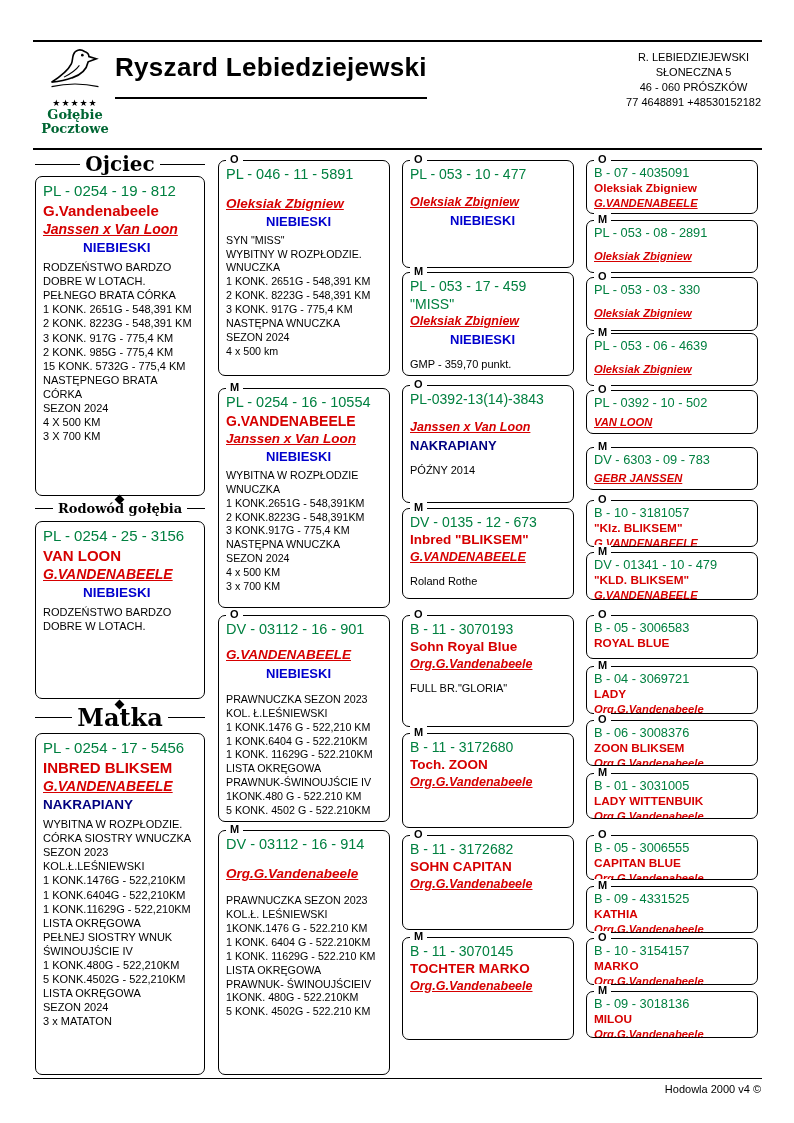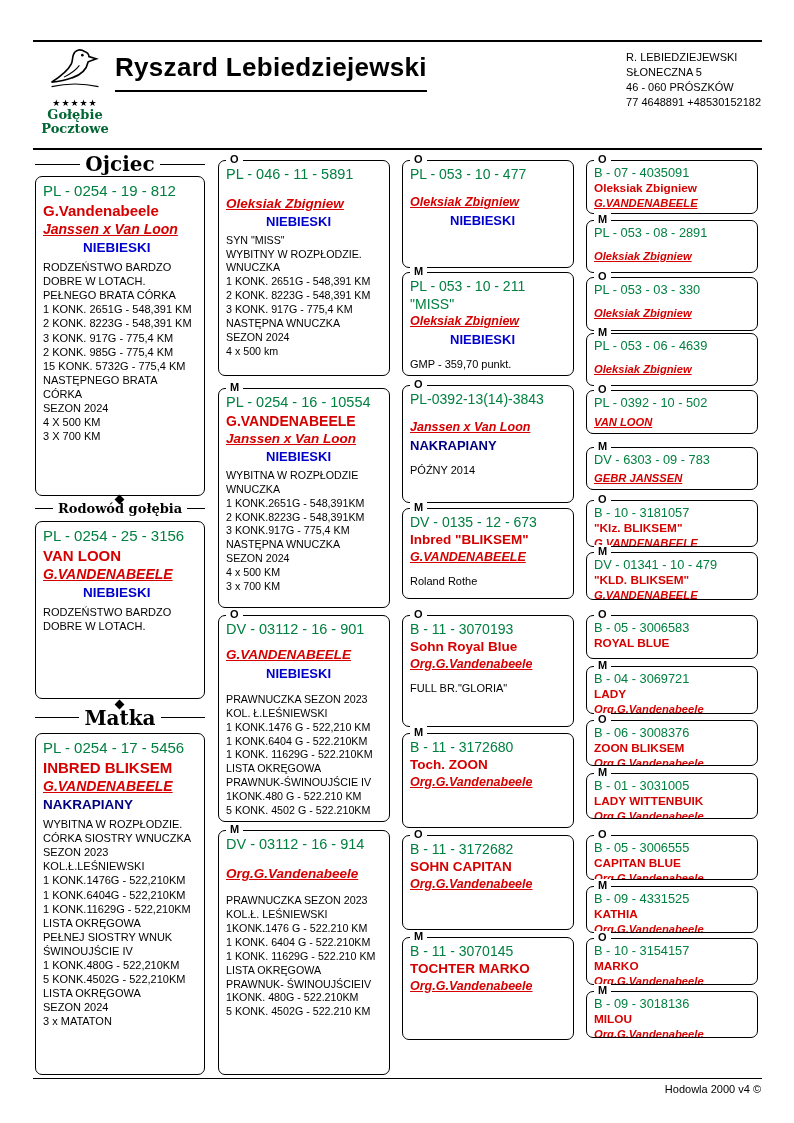--- a/index.html
+++ b/index.html
@@ -13,31 +13,31 @@
   #rule-bottom { top:1078px; border-top-width:1.5px; }
 
   
   .logo { position:absolute; left:36px; top:46px; width:78px; text-align:center; }
   .logo svg { display:block; margin:0 auto; }
   .stars { font-size:9px; letter-spacing:1px; color:#000; line-height:1; margin-top:1px; }
   .logo-name { font-family:"DejaVu Serif", serif; font-weight:bold; font-size:13px;
                line-height:1.1; color:var(--logo-green,#006633); }
   .title-wrap { position:absolute; left:115px; top:52px; }
   .title { font-size:26px; font-weight:bold; color:#000;
-           border-bottom:2.5px solid #000; padding-bottom:8px; letter-spacing:.3px; }
-  .address { position:absolute; right:33px; top:50px; text-align:left;
+           border-bottom:2.5px solid #000; padding-bottom:15px; letter-spacing:.3px; }
+  .address { position:absolute; right:33px; top:50px; text-align:center;
              font-size:11px; line-height:1.35; color:#000; }
 
   
   .sec-head { position:absolute; display:flex; align-items:center; gap:5px;
               font-family:"DejaVu Serif", serif; font-weight:bold; color:#000; }
   .sec-head .hline { flex:1; border-top:1.8px solid #000; }
   #head-father  { left:35px; width:170px; top:152px; height:24px; font-size:20px; }
   #head-pedigree{ left:35px; width:170px; top:500px; height:16px; font-size:13px; }
-  #head-mother  { left:35px; width:170px; top:705px; height:25px; font-size:20px; }
+  #head-mother  { left:35px; width:170px; top:705px; height:25px; font-size:24px; }
 
   .diamond { position:absolute; width:7px; height:7px; background:#000;
              transform:rotate(45deg); left:116px; }
   #diamond1 { top:496px; }
   #diamond2 { top:701px; }
 
   
   .pbox { position:absolute; border:1.3px solid #000; border-radius:7px; background:#fff; }
   .pbody { display:flex; flex-direction:column; height:100%; padding:4px 7px 3px; overflow:hidden; }
   .marker { position:absolute; top:-8px; left:7px; background:#fff; padding:0 4px;
@@ -266,21 +266,21 @@
         <div class="pbody">
           <div class="ln ring">PL - 053 - 10 - 477</div>
           <div class="ln gap"></div>
           <div class="ln strain">Oleksiak Zbigniew</div>
           <div class="ln blue">NIEBIESKI</div>
         </div>
       </div>
       <div class="pbox gen3" style="left: 402px; width: 172px; top: 272px; height: 104px;">
         <span class="marker">M</span>
         <div class="pbody">
-          <div class="ln ring">PL - 053 - 10 - 211</div>
+          <div class="ln ring">PL - 053 - 17 - 459</div>
           <div class="ln ring">"MISS"</div>
           <div class="ln strain">Oleksiak Zbigniew</div>
           <div class="ln blue">NIEBIESKI</div>
           <div class="ln detail">GMP - 359,70 punkt.</div>
         </div>
       </div>
       <div class="pbox gen3" style="left: 402px; width: 172px; top: 385px; height: 118px;">
         <span class="marker">O</span>
         <div class="pbody">
           <div class="ln ring">PL-0392-13(14)-3843</div>

